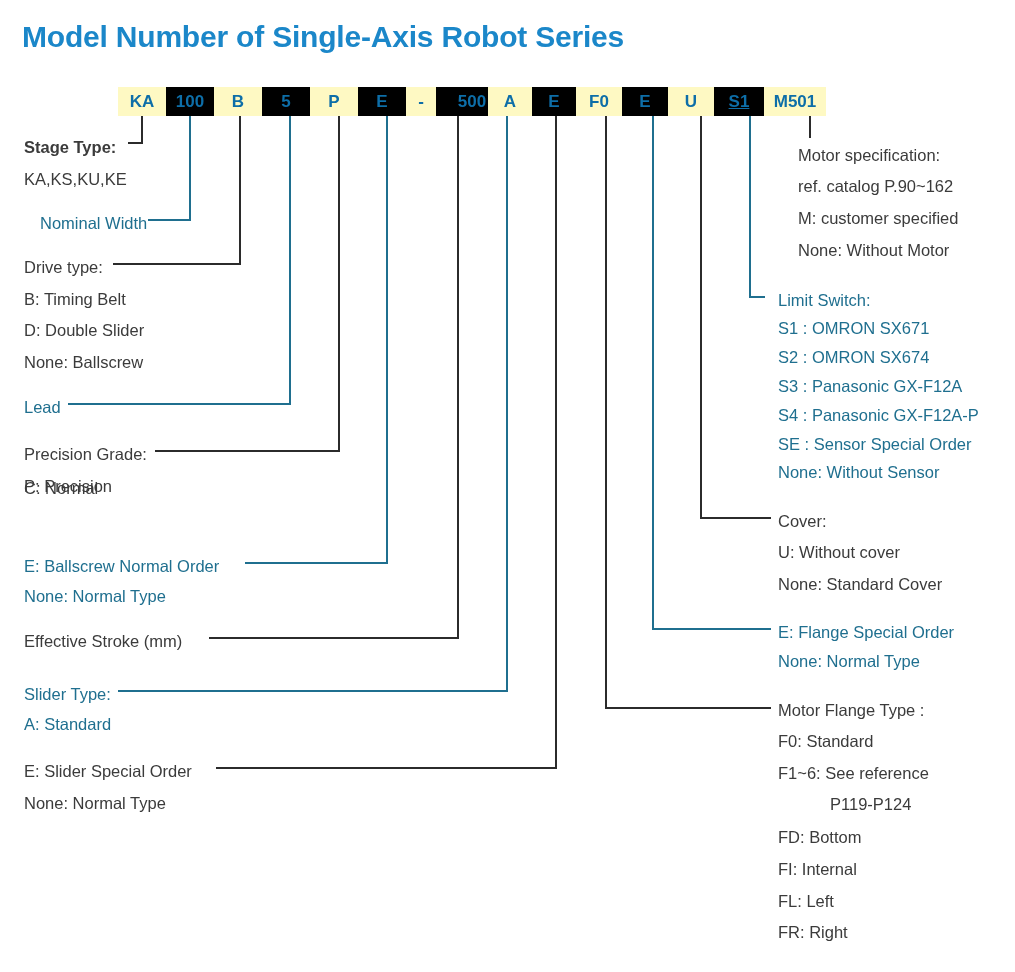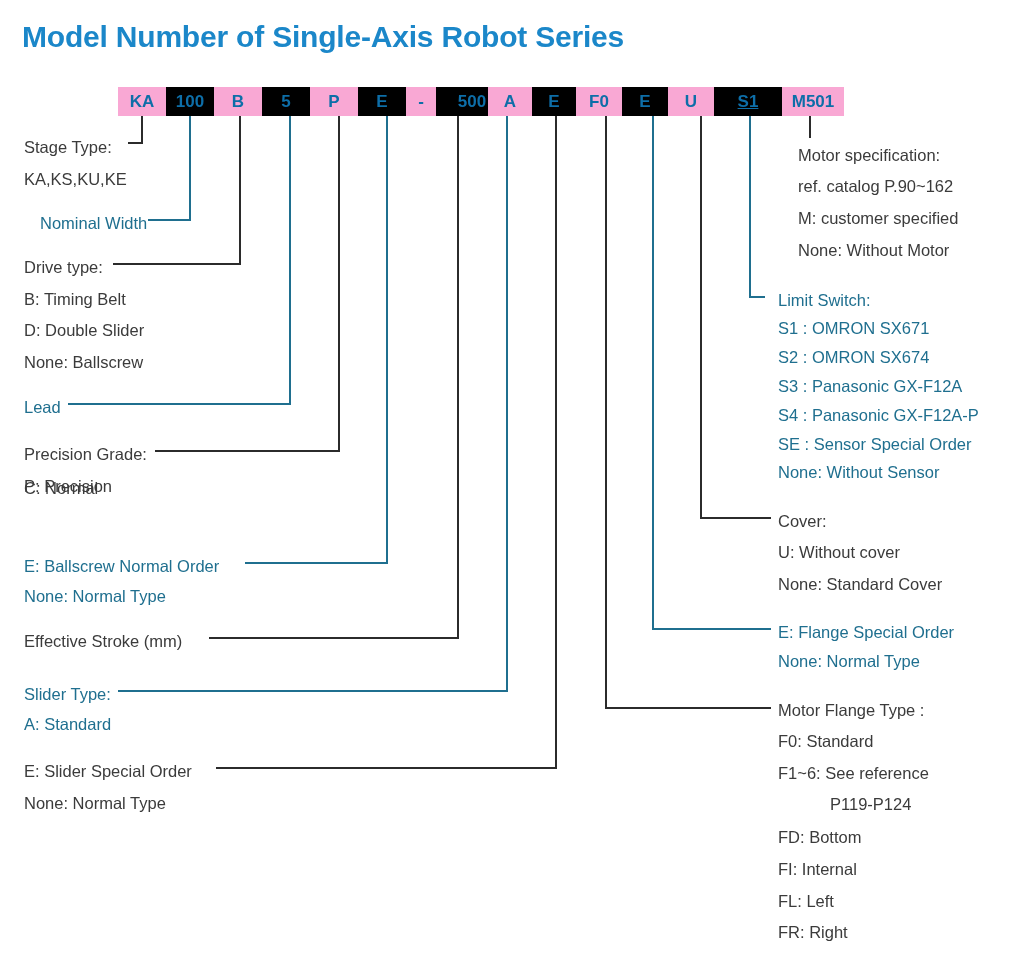--- a/index.html
+++ b/index.html
@@ -23,21 +23,21 @@
     position:absolute;left:118px;top:87px;
     height:29px;
     display:flex;align-items:stretch;
   }
   .code-cell{
     display:flex;align-items:center;justify-content:center;
     font-size:17px;font-weight:bold;
     color:#0d6ea8;
     box-sizing:border-box;
   }
-  .code-cell.sh-a{background:#f9a8d4;}
+  .code-cell.sh-a{background:#fef9c3;}
   .code-cell.sh-b{background:#000000;}
 
   
   #wires{position:absolute;left:0;top:0;width:1015px;height:972px;}
 
   
   .lbl{
     position:absolute;
     font-size:16.5px;
     white-space:nowrap;
@@ -58,21 +58,21 @@
     <div class="code-cell sh-b" style="width: 48px;">5</div>
     <div class="code-cell sh-a" style="width: 48px;">P</div>
     <div class="code-cell sh-b" style="width: 48px;">E</div>
     <div class="code-cell sh-a" style="width: 30px;">-</div>
     <div class="code-cell sh-b" style="width: 52px; padding-left: 20px;">500</div>
     <div class="code-cell sh-a" style="width: 44px;">A</div>
     <div class="code-cell sh-b" style="width: 44px;">E</div>
     <div class="code-cell sh-a" style="width: 46px;">F0</div>
     <div class="code-cell sh-b" style="width: 46px;">E</div>
     <div class="code-cell sh-a" style="width: 46px;">U</div>
-    <div class="code-cell sh-b" style="width: 68px; text-decoration: underline;">S1</div>
+    <div class="code-cell sh-b" style="width: 50px; text-decoration: underline;">S1</div>
     <div class="code-cell sh-a" style="width: 62px;">M501</div>
   </div>
 
 <svg id="wires" viewBox="0 0 1015 972" xmlns="http://www.w3.org/2000/svg">
     <polyline points="142,116 142,143 128,143" fill="none" stroke="#2b2b2b" stroke-width="1.1" shape-rendering="crispEdges"></polyline>
     <polyline points="190,116 190,220 148,220" fill="none" stroke="#1f6f8f" stroke-width="1.1" shape-rendering="crispEdges"></polyline>
     <polyline points="240,116 240,264 113,264" fill="none" stroke="#2b2b2b" stroke-width="1.1" shape-rendering="crispEdges"></polyline>
     <polyline points="290,116 290,404 68,404" fill="none" stroke="#1f6f8f" stroke-width="1.1" shape-rendering="crispEdges"></polyline>
     <polyline points="339,116 339,451 155,451" fill="none" stroke="#2b2b2b" stroke-width="1.1" shape-rendering="crispEdges"></polyline>
     <polyline points="387,116 387,563 245,563" fill="none" stroke="#1f6f8f" stroke-width="1.1" shape-rendering="crispEdges"></polyline>
@@ -80,21 +80,21 @@
     <polyline points="507,116 507,691 118,691" fill="none" stroke="#1f6f8f" stroke-width="1.1" shape-rendering="crispEdges"></polyline>
     <polyline points="556,116 556,768 216,768" fill="none" stroke="#2b2b2b" stroke-width="1.1" shape-rendering="crispEdges"></polyline>
     <polyline points="606,116 606,708 771,708" fill="none" stroke="#2b2b2b" stroke-width="1.1" shape-rendering="crispEdges"></polyline>
     <polyline points="653,116 653,629 771,629" fill="none" stroke="#1f6f8f" stroke-width="1.1" shape-rendering="crispEdges"></polyline>
     <polyline points="701,116 701,518 771,518" fill="none" stroke="#2b2b2b" stroke-width="1.1" shape-rendering="crispEdges"></polyline>
     <polyline points="750,116 750,297 765,297" fill="none" stroke="#1f6f8f" stroke-width="1.1" shape-rendering="crispEdges"></polyline>
     <polyline points="810,116 810,138" fill="none" stroke="#2b2b2b" stroke-width="1.1" shape-rendering="crispEdges"></polyline>
   </svg>
 
 <div id="left-column">
-    <div class="lbl dark" style="left: 24px; top: 139px;">Stage Type:</div>
+    <div class="lbl dark" style="left: 24px; top: 139px; font-weight: bold;">Stage Type:</div>
     <div class="lbl dark" style="left: 24px; top: 171px;">KA,KS,KU,KE</div>
     <div class="lbl teal" style="left: 40px; top: 215px;">Nominal Width</div>
     <div class="lbl dark" style="left: 24px; top: 259px;">Drive type:</div>
     <div class="lbl dark" style="left: 24px; top: 291px;">B: Timing Belt</div>
     <div class="lbl dark" style="left: 24px; top: 322px;">D: Double Slider</div>
     <div class="lbl dark" style="left: 24px; top: 354px;">None: Ballscrew</div>
     <div class="lbl teal" style="left: 24px; top: 399px;">Lead</div>
     <div class="lbl dark" style="left: 24px; top: 446px;">Precision Grade:</div>
     <div class="lbl dark" style="left: 24px; top: 478px;">P: Precision</div>
     <div class="lbl dark" style="left: 24px; top: 480px;">C: Normal</div>

